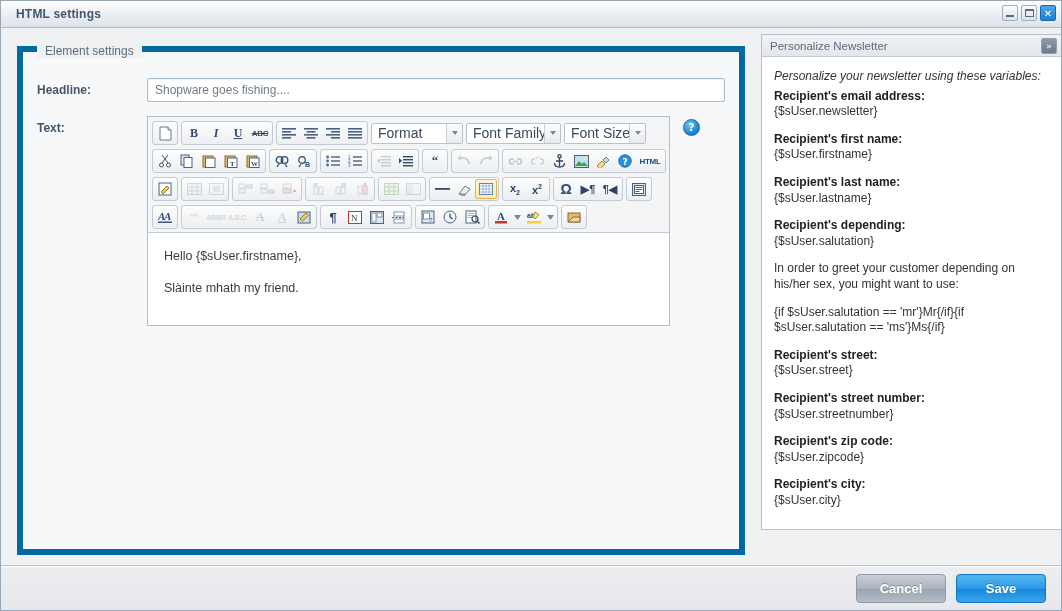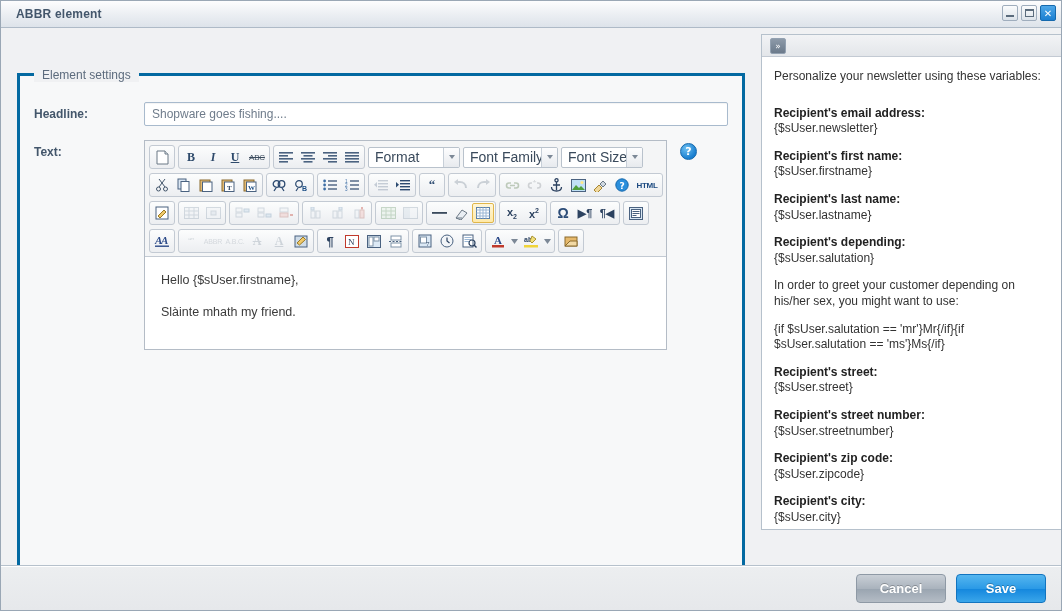--- a/index.html
+++ b/index.html
@@ -64,26 +64,25 @@
     border-bottom: 1px solid #b6c1cc;
     overflow: hidden;
   }
   
   .form-col {
     flex: 1 1 auto;
     padding: 18px 16px 10px 16px;
     overflow: hidden;
   }
   .fieldset {
-    border: 3px solid #0369a1;
+    border: 6px solid #0369a1;
     background: #f7f8f9;
     padding: 12px 14px 16px 14px;
     position: relative;
     height: 100%;
-    margin-top: 27px;
   }
   .legend {
     position: absolute;
     top: -8px; left: 14px;
     background: #f0f1f3;
     padding: 0 8px;
     font-size: 12px;
     color: #5c6b7d;
   }
   .row { display: flex; align-items: flex-start; margin-top: 14px; }
@@ -143,21 +142,21 @@
     border: 1px solid #e0b64a;
     background: linear-gradient(to bottom, #fff6d8, #ffe9a8);
   }
   .tb-btn.dis { opacity: .35; cursor: default; }
   .tb-btn svg { display: block; }
   .tb-btn .txt { font-weight: bold; font-size: 12px; }
   .tb-btn .txt-html {
     font-size: 8px; font-weight: bold; color: #1c4a80; letter-spacing: -.3px;
   }
   .tb-btn .txt-small {
-    font-size: 7px; font-weight: normal; color: #9aa4ae; letter-spacing: -.2px;
+    font-size: 7px; font-weight: bold; color: #9aa4ae; letter-spacing: -.2px;
   }
   .tb-btn .omega { font-size: 14px; font-weight: bold; color: #2a4b77; }
   
   .tb-select {
     display: flex; align-items: center;
     height: 21px;
     border: 1px solid #b9c2cc;
     background: #fff;
     border-radius: 2px;
     overflow: hidden;
@@ -234,21 +233,21 @@
     cursor: pointer;
     font-family: "DejaVu Sans", sans-serif;
   }
   .side-content {
     flex: 1 1 auto;
     padding: 12px 12px 10px 12px;
     overflow: hidden;
     font-size: 12px; color: #333;
     line-height: 1.3;
   }
-  .side-content .intro { margin-bottom: 21px; }
+  .side-content .intro { margin-bottom: 4px; font-style: italic; }
   .var-block { margin-bottom: 12px; }
   .var-title { font-weight: bold; color: #222; }
   .var-value { color: #333; }
   .var-note { margin-bottom: 12px; color: #333; }
   .var-code { margin-bottom: 12px; color: #333; }
   
   .footer {
     flex: 0 0 44px;
     background: linear-gradient(to bottom, #eceef0, #e6e8eb);
     border-top: 1px solid #ffffff;
@@ -273,21 +272,21 @@
     background: linear-gradient(to bottom, #55b6ef 0%, #2b9ae6 50%, #1386dd 51%, #3aa6ea 100%);
     border-color: #1274bf;
   }
 </style>
 </head>
 <body>
 
 <div class="window">
 
   <div class="titlebar">
-    <div class="titlebar-text">ABBR element</div>
+    <div class="titlebar-text">HTML settings</div>
     <div class="win-buttons">
       <div class="win-btn">
           <div class="min-glyph"></div>
         </div>
       <div class="win-btn">
           <div class="max-glyph"></div>
         </div>
       <div class="win-btn close">✕</div>
     </div>
   </div>
@@ -855,20 +854,21 @@
               </div>
             </div>
             <div class="help-icon">?</div>
           </div>
         </div>
       </div>
     </div>
 
     <div class="side-panel">
       <div class="side-header">
+        <div class="side-title">Personalize Newsletter</div>
         <div class="collapse-btn">»</div>
       </div>
       <div class="side-content">
         <div class="intro">Personalize your newsletter using these variables:</div>
 
         <div class="var-block">
           <div class="var-title">Recipient's email address:</div>
           <div class="var-value">{$sUser.newsletter}</div>
         </div>
         <div class="var-block">

